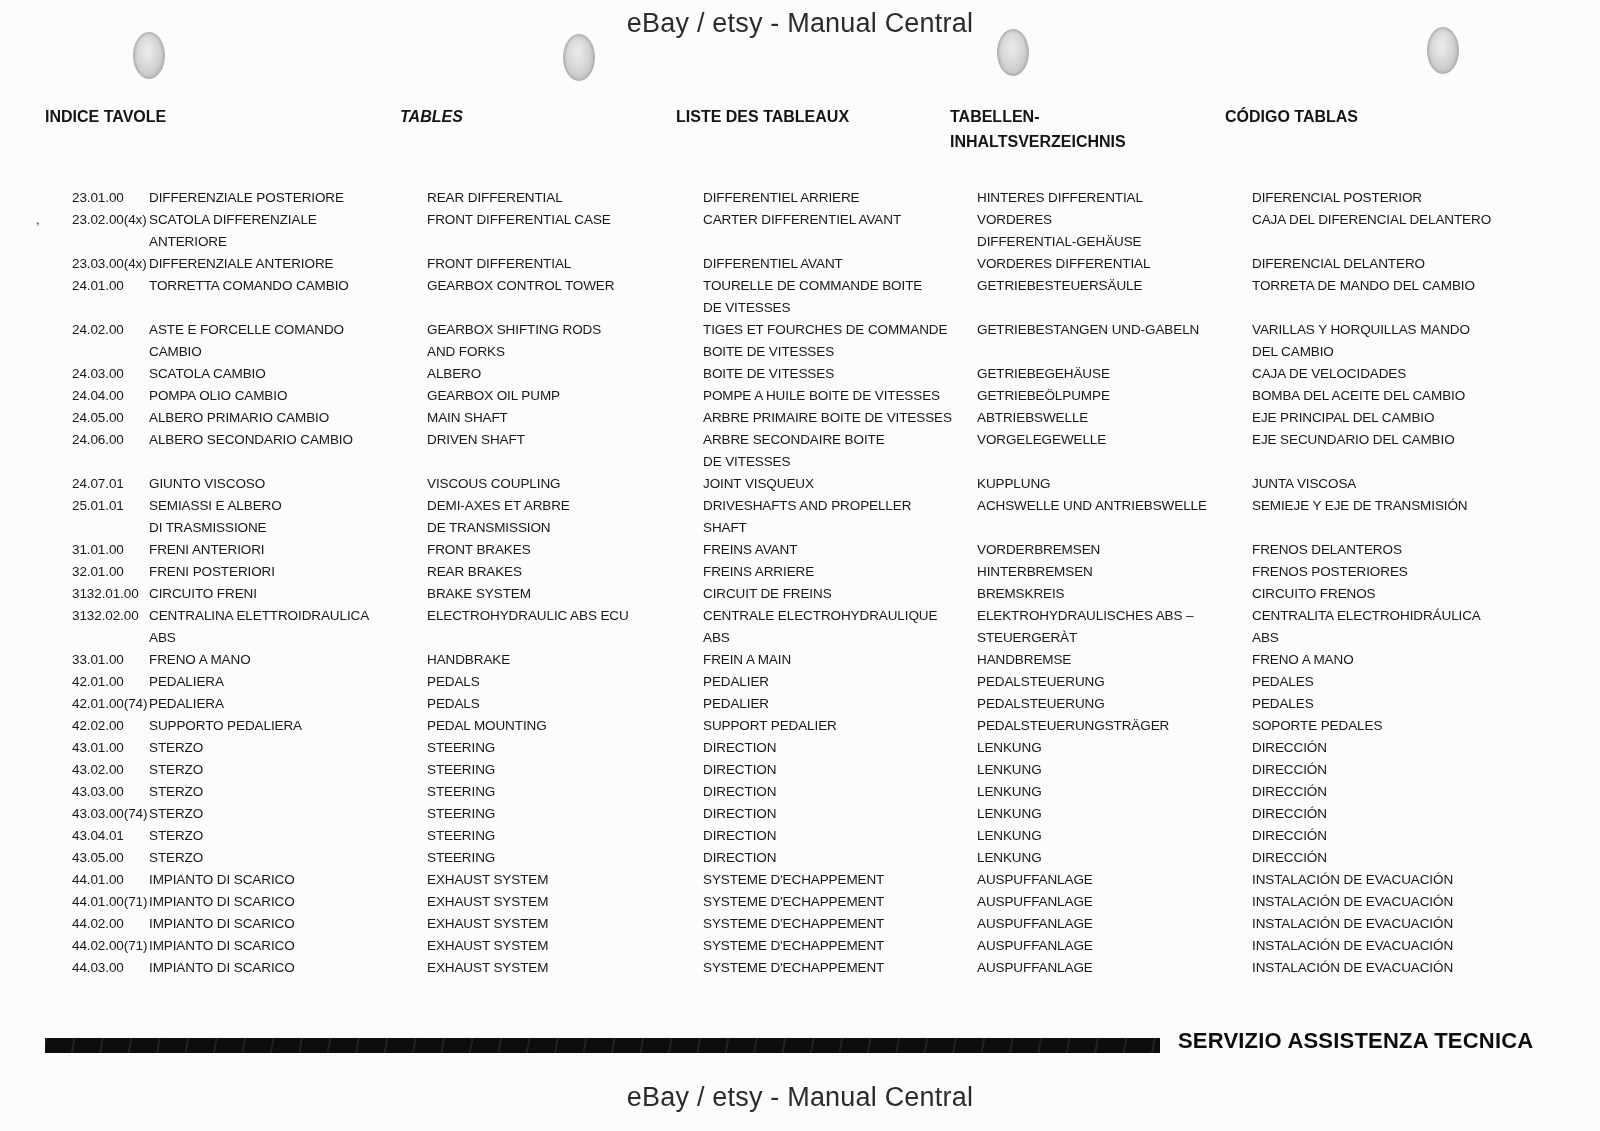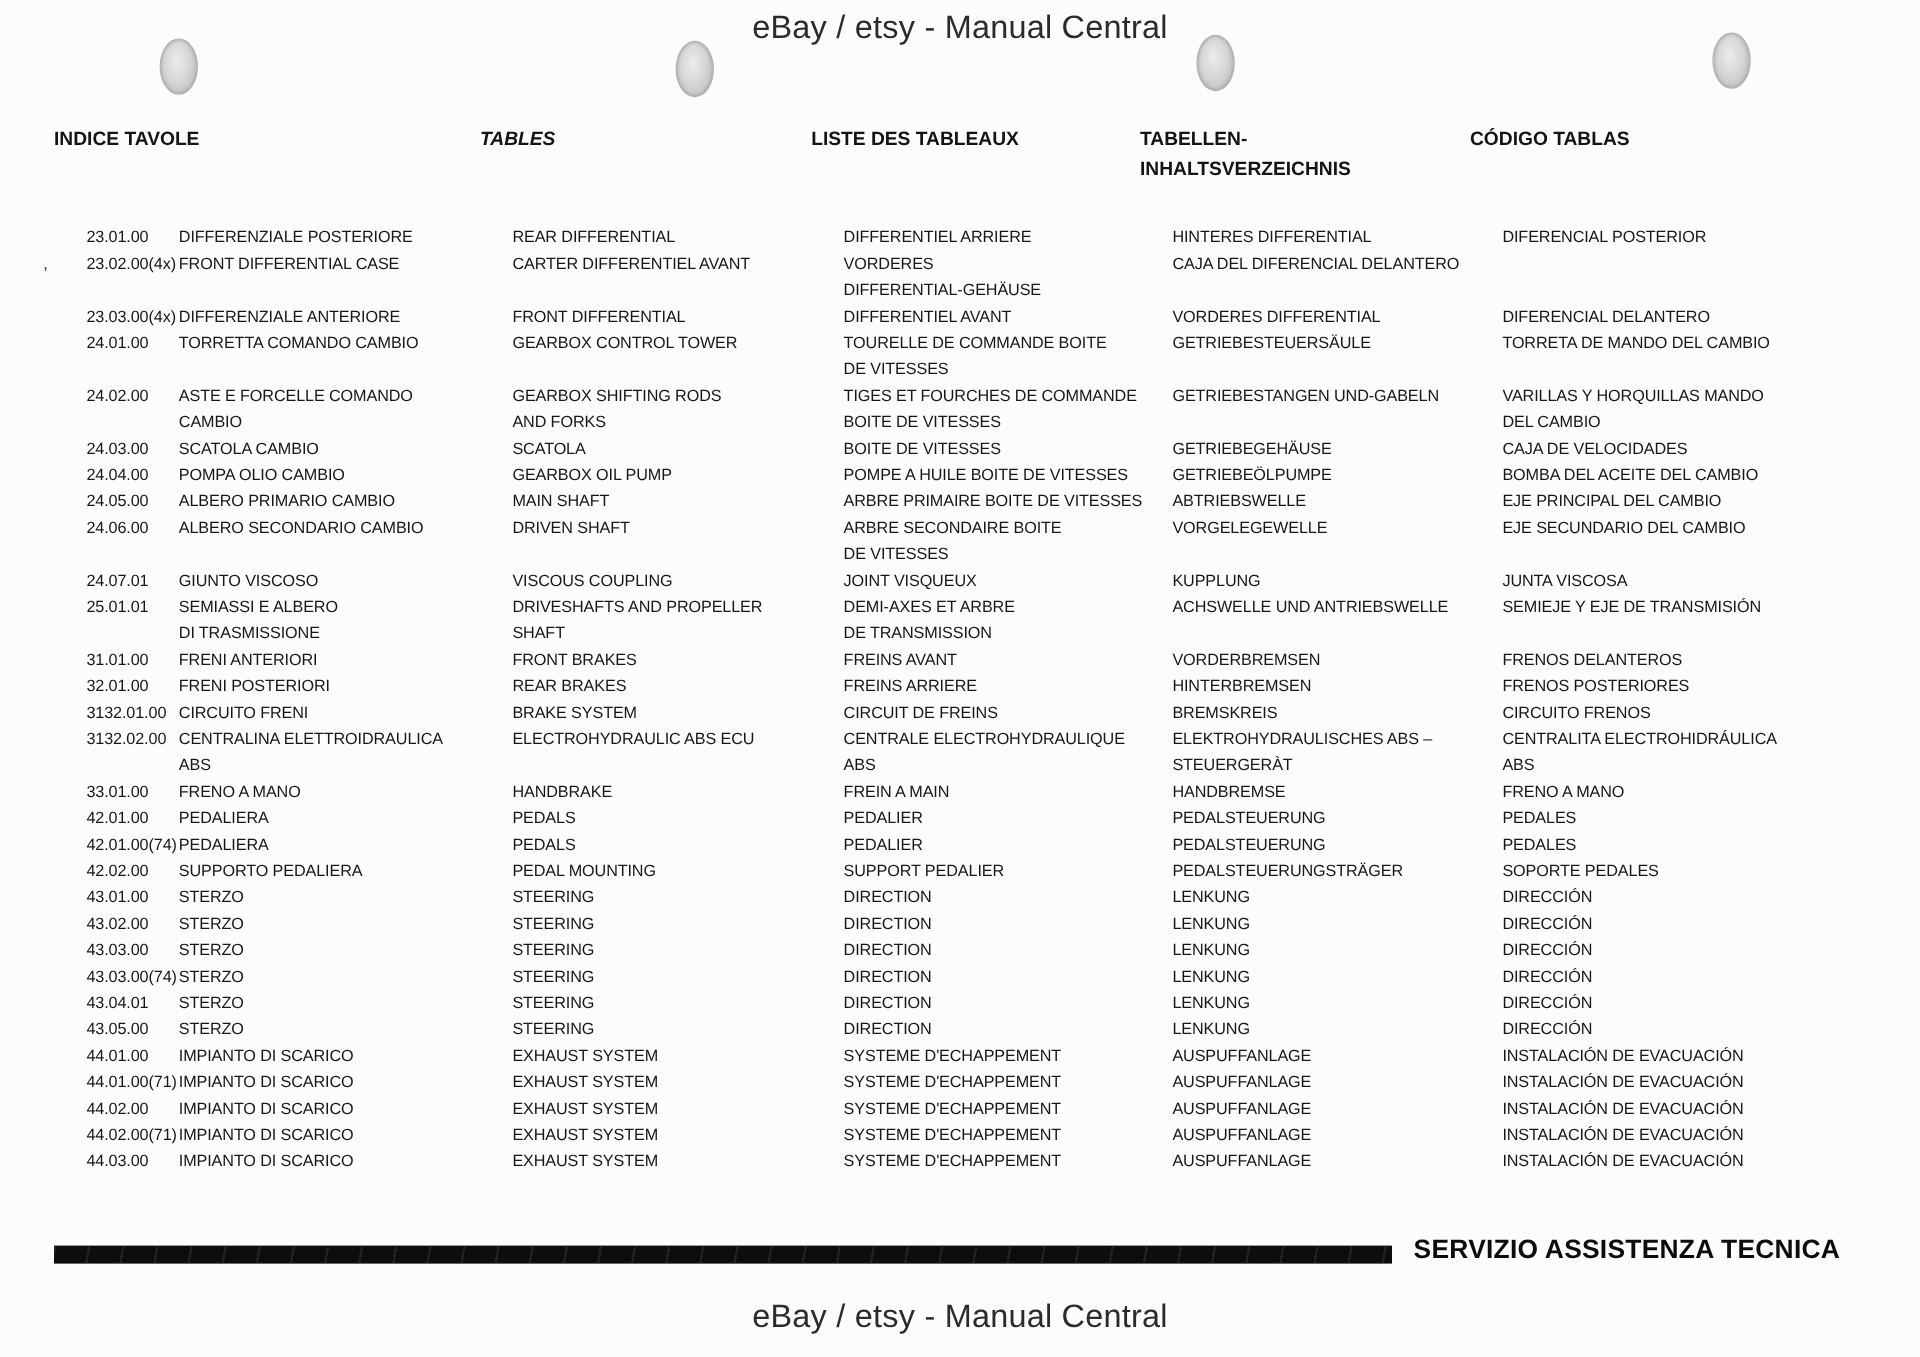--- a/index.html
+++ b/index.html
@@ -111,20 +111,22 @@
     <div class="t-cell">23.01.00</div>
     <div class="t-cell">DIFFERENZIALE POSTERIORE</div>
     <div class="t-cell">REAR DIFFERENTIAL</div>
     <div class="t-cell">DIFFERENTIEL ARRIERE</div>
     <div class="t-cell">HINTERES DIFFERENTIAL</div>
     <div class="t-cell">DIFERENCIAL POSTERIOR</div>
   </div>
 
   <div class="t-row">
     <div class="t-cell">23.02.00(4x)</div>
+    <div class="t-cell">SCATOLA DIFFERENZIALE
+ANTERIORE</div>
     <div class="t-cell">FRONT DIFFERENTIAL CASE</div>
     <div class="t-cell">CARTER DIFFERENTIEL AVANT</div>
     <div class="t-cell">VORDERES
 DIFFERENTIAL-GEHÄUSE</div>
     <div class="t-cell">CAJA DEL DIFERENCIAL DELANTERO</div>
   </div>
 
   <div class="t-row">
     <div class="t-cell">23.03.00(4x)</div>
     <div class="t-cell">DIFFERENZIALE ANTERIORE</div>
@@ -153,21 +155,21 @@
     <div class="t-cell">TIGES ET FOURCHES DE COMMANDE
 BOITE DE VITESSES</div>
     <div class="t-cell">GETRIEBESTANGEN UND-GABELN</div>
     <div class="t-cell">VARILLAS Y HORQUILLAS MANDO
 DEL CAMBIO</div>
   </div>
 
   <div class="t-row">
     <div class="t-cell">24.03.00</div>
     <div class="t-cell">SCATOLA CAMBIO</div>
-    <div class="t-cell">SCATOLA</div>
+    <div class="t-cell">ALBERO</div>
     <div class="t-cell">BOITE DE VITESSES</div>
     <div class="t-cell">GETRIEBEGEHÄUSE</div>
     <div class="t-cell">CAJA DE VELOCIDADES</div>
   </div>
 
   <div class="t-row">
     <div class="t-cell">24.04.00</div>
     <div class="t-cell">POMPA OLIO CAMBIO</div>
     <div class="t-cell">GEARBOX OIL PUMP</div>
     <div class="t-cell">POMPE A HUILE BOITE DE VITESSES</div>
@@ -200,24 +202,24 @@
     <div class="t-cell">VISCOUS COUPLING</div>
     <div class="t-cell">JOINT VISQUEUX</div>
     <div class="t-cell">KUPPLUNG</div>
     <div class="t-cell">JUNTA VISCOSA</div>
   </div>
 
   <div class="t-row">
     <div class="t-cell">25.01.01</div>
     <div class="t-cell">SEMIASSI E ALBERO
 DI TRASMISSIONE</div>
+    <div class="t-cell">DEMI-AXES ET ARBRE
+DE TRANSMISSION</div>
     <div class="t-cell">DRIVESHAFTS AND PROPELLER
 SHAFT</div>
-    <div class="t-cell">DEMI-AXES ET ARBRE
-DE TRANSMISSION</div>
     <div class="t-cell">ACHSWELLE UND ANTRIEBSWELLE</div>
     <div class="t-cell">SEMIEJE Y EJE DE TRANSMISIÓN</div>
   </div>
 
   <div class="t-row">
     <div class="t-cell">31.01.00</div>
     <div class="t-cell">FRENI ANTERIORI</div>
     <div class="t-cell">FRONT BRAKES</div>
     <div class="t-cell">FREINS AVANT</div>
     <div class="t-cell">VORDERBREMSEN</div>

